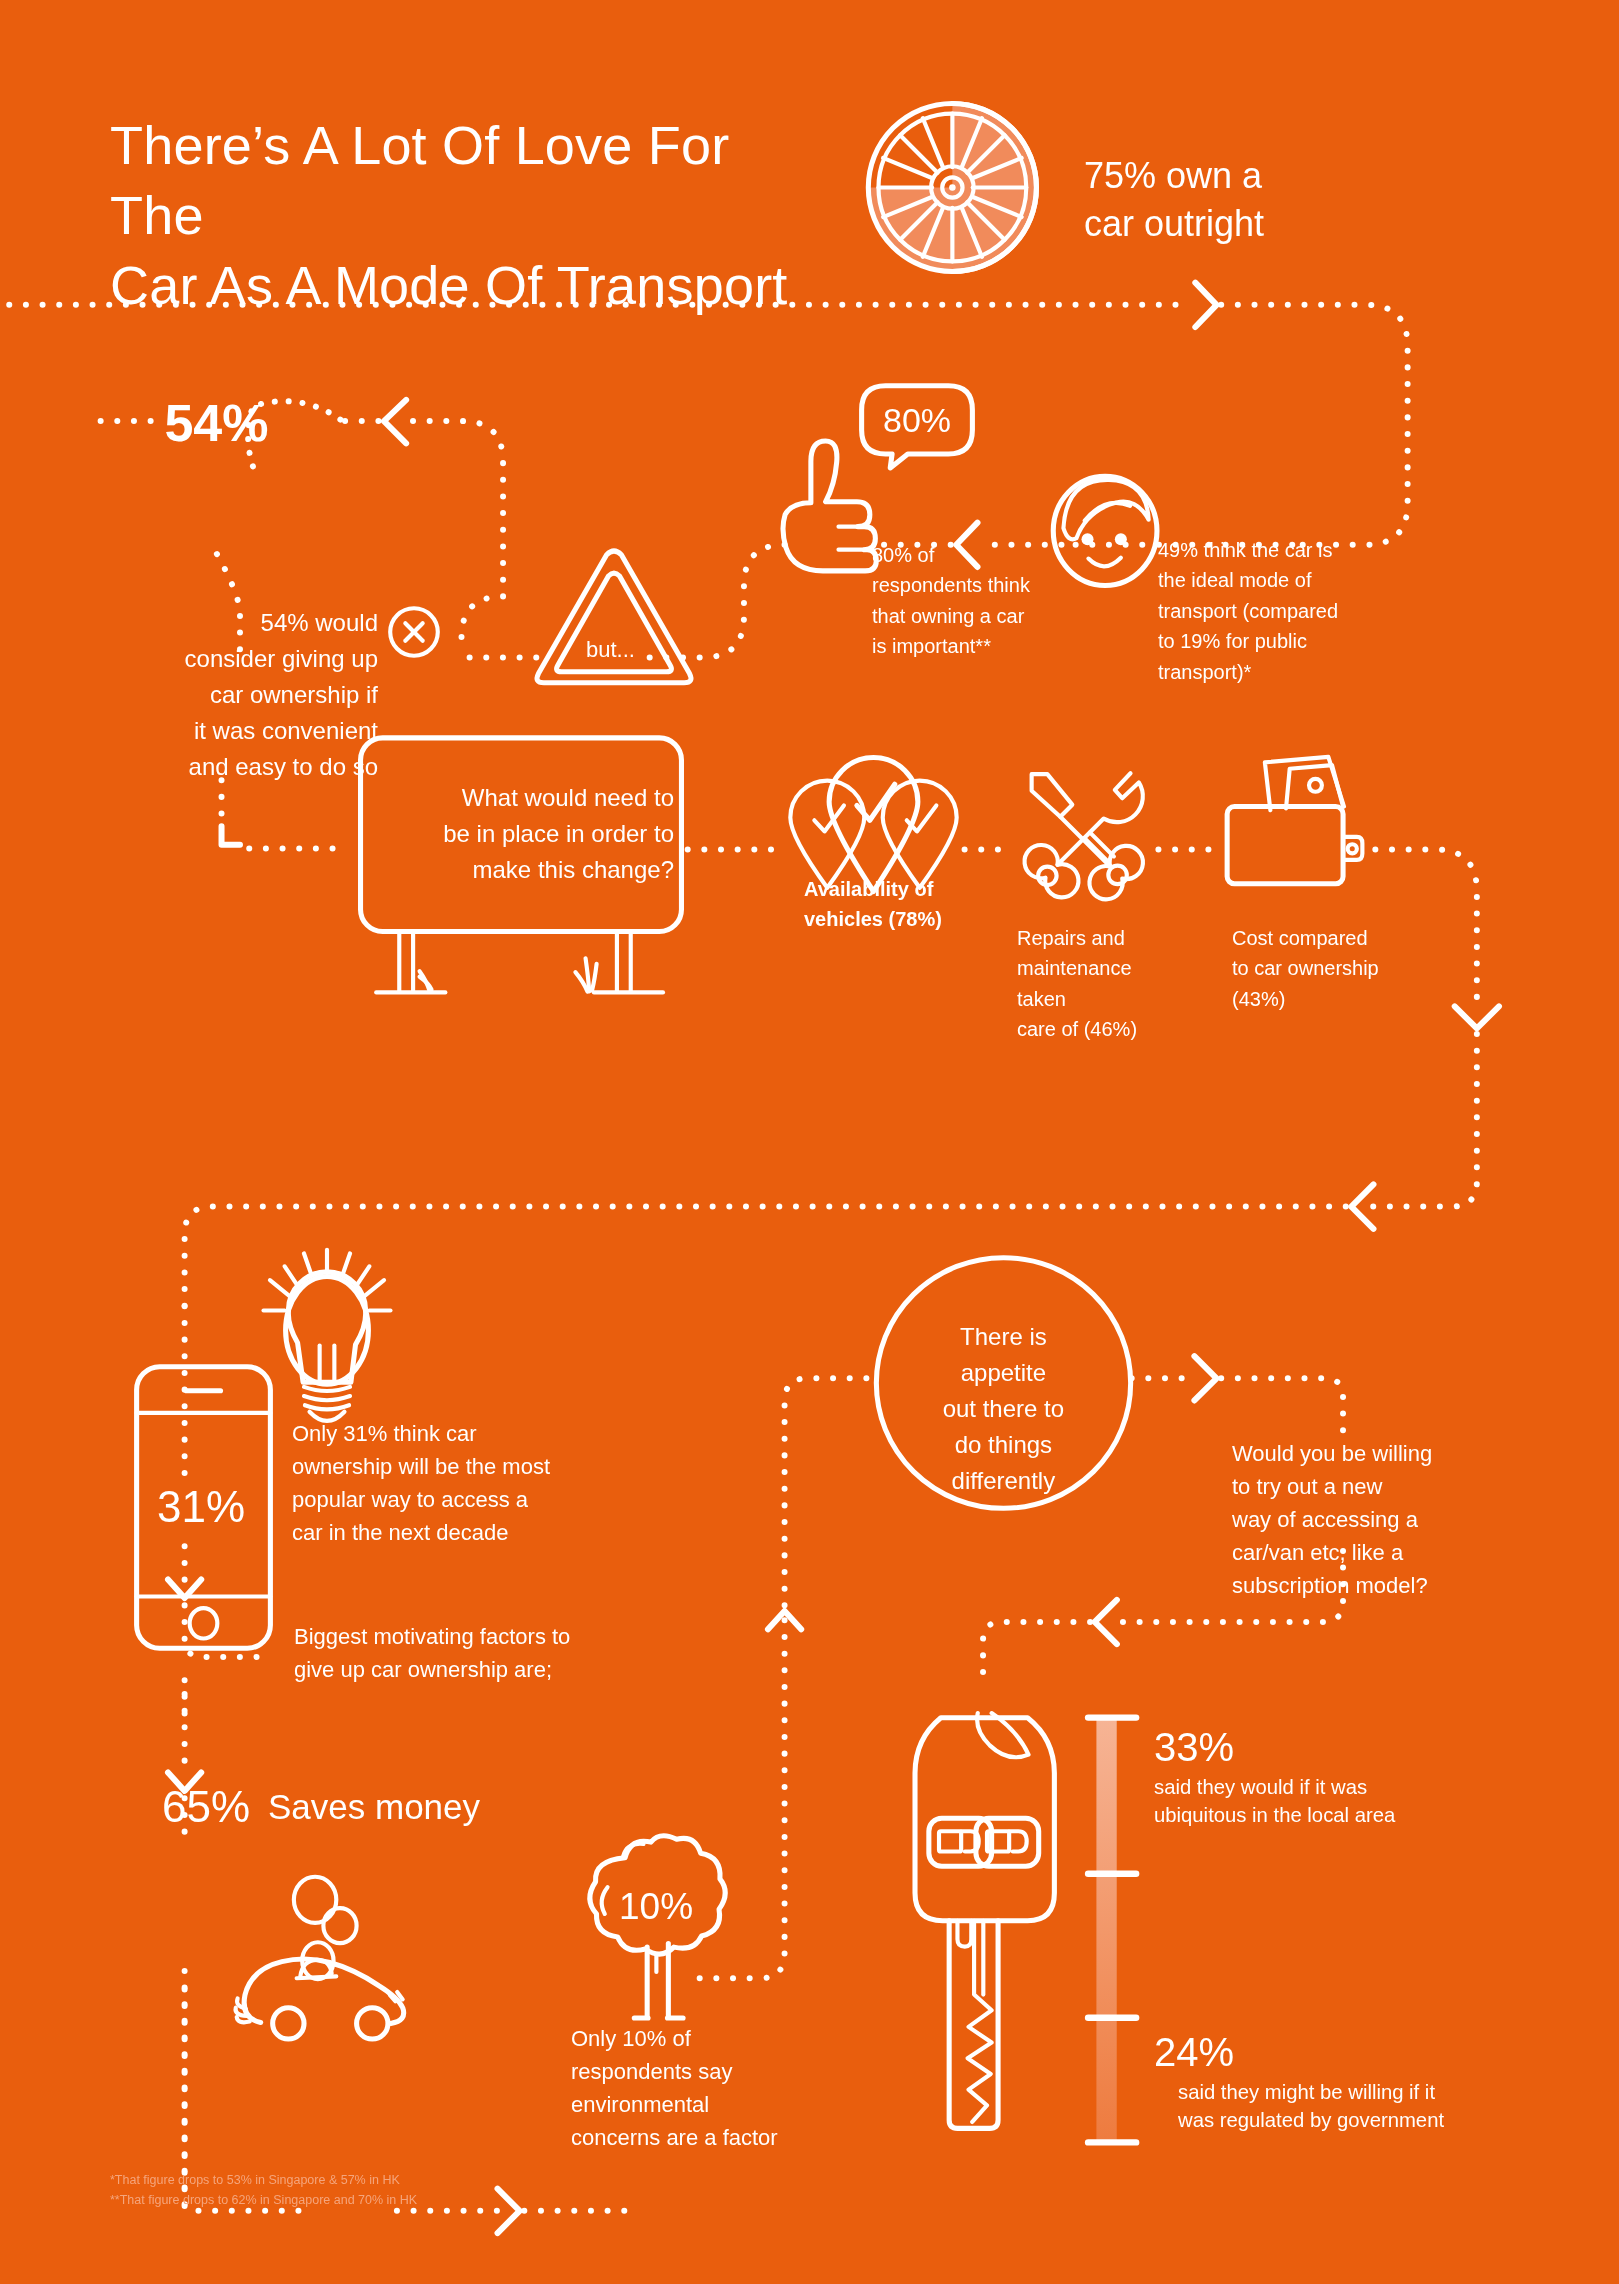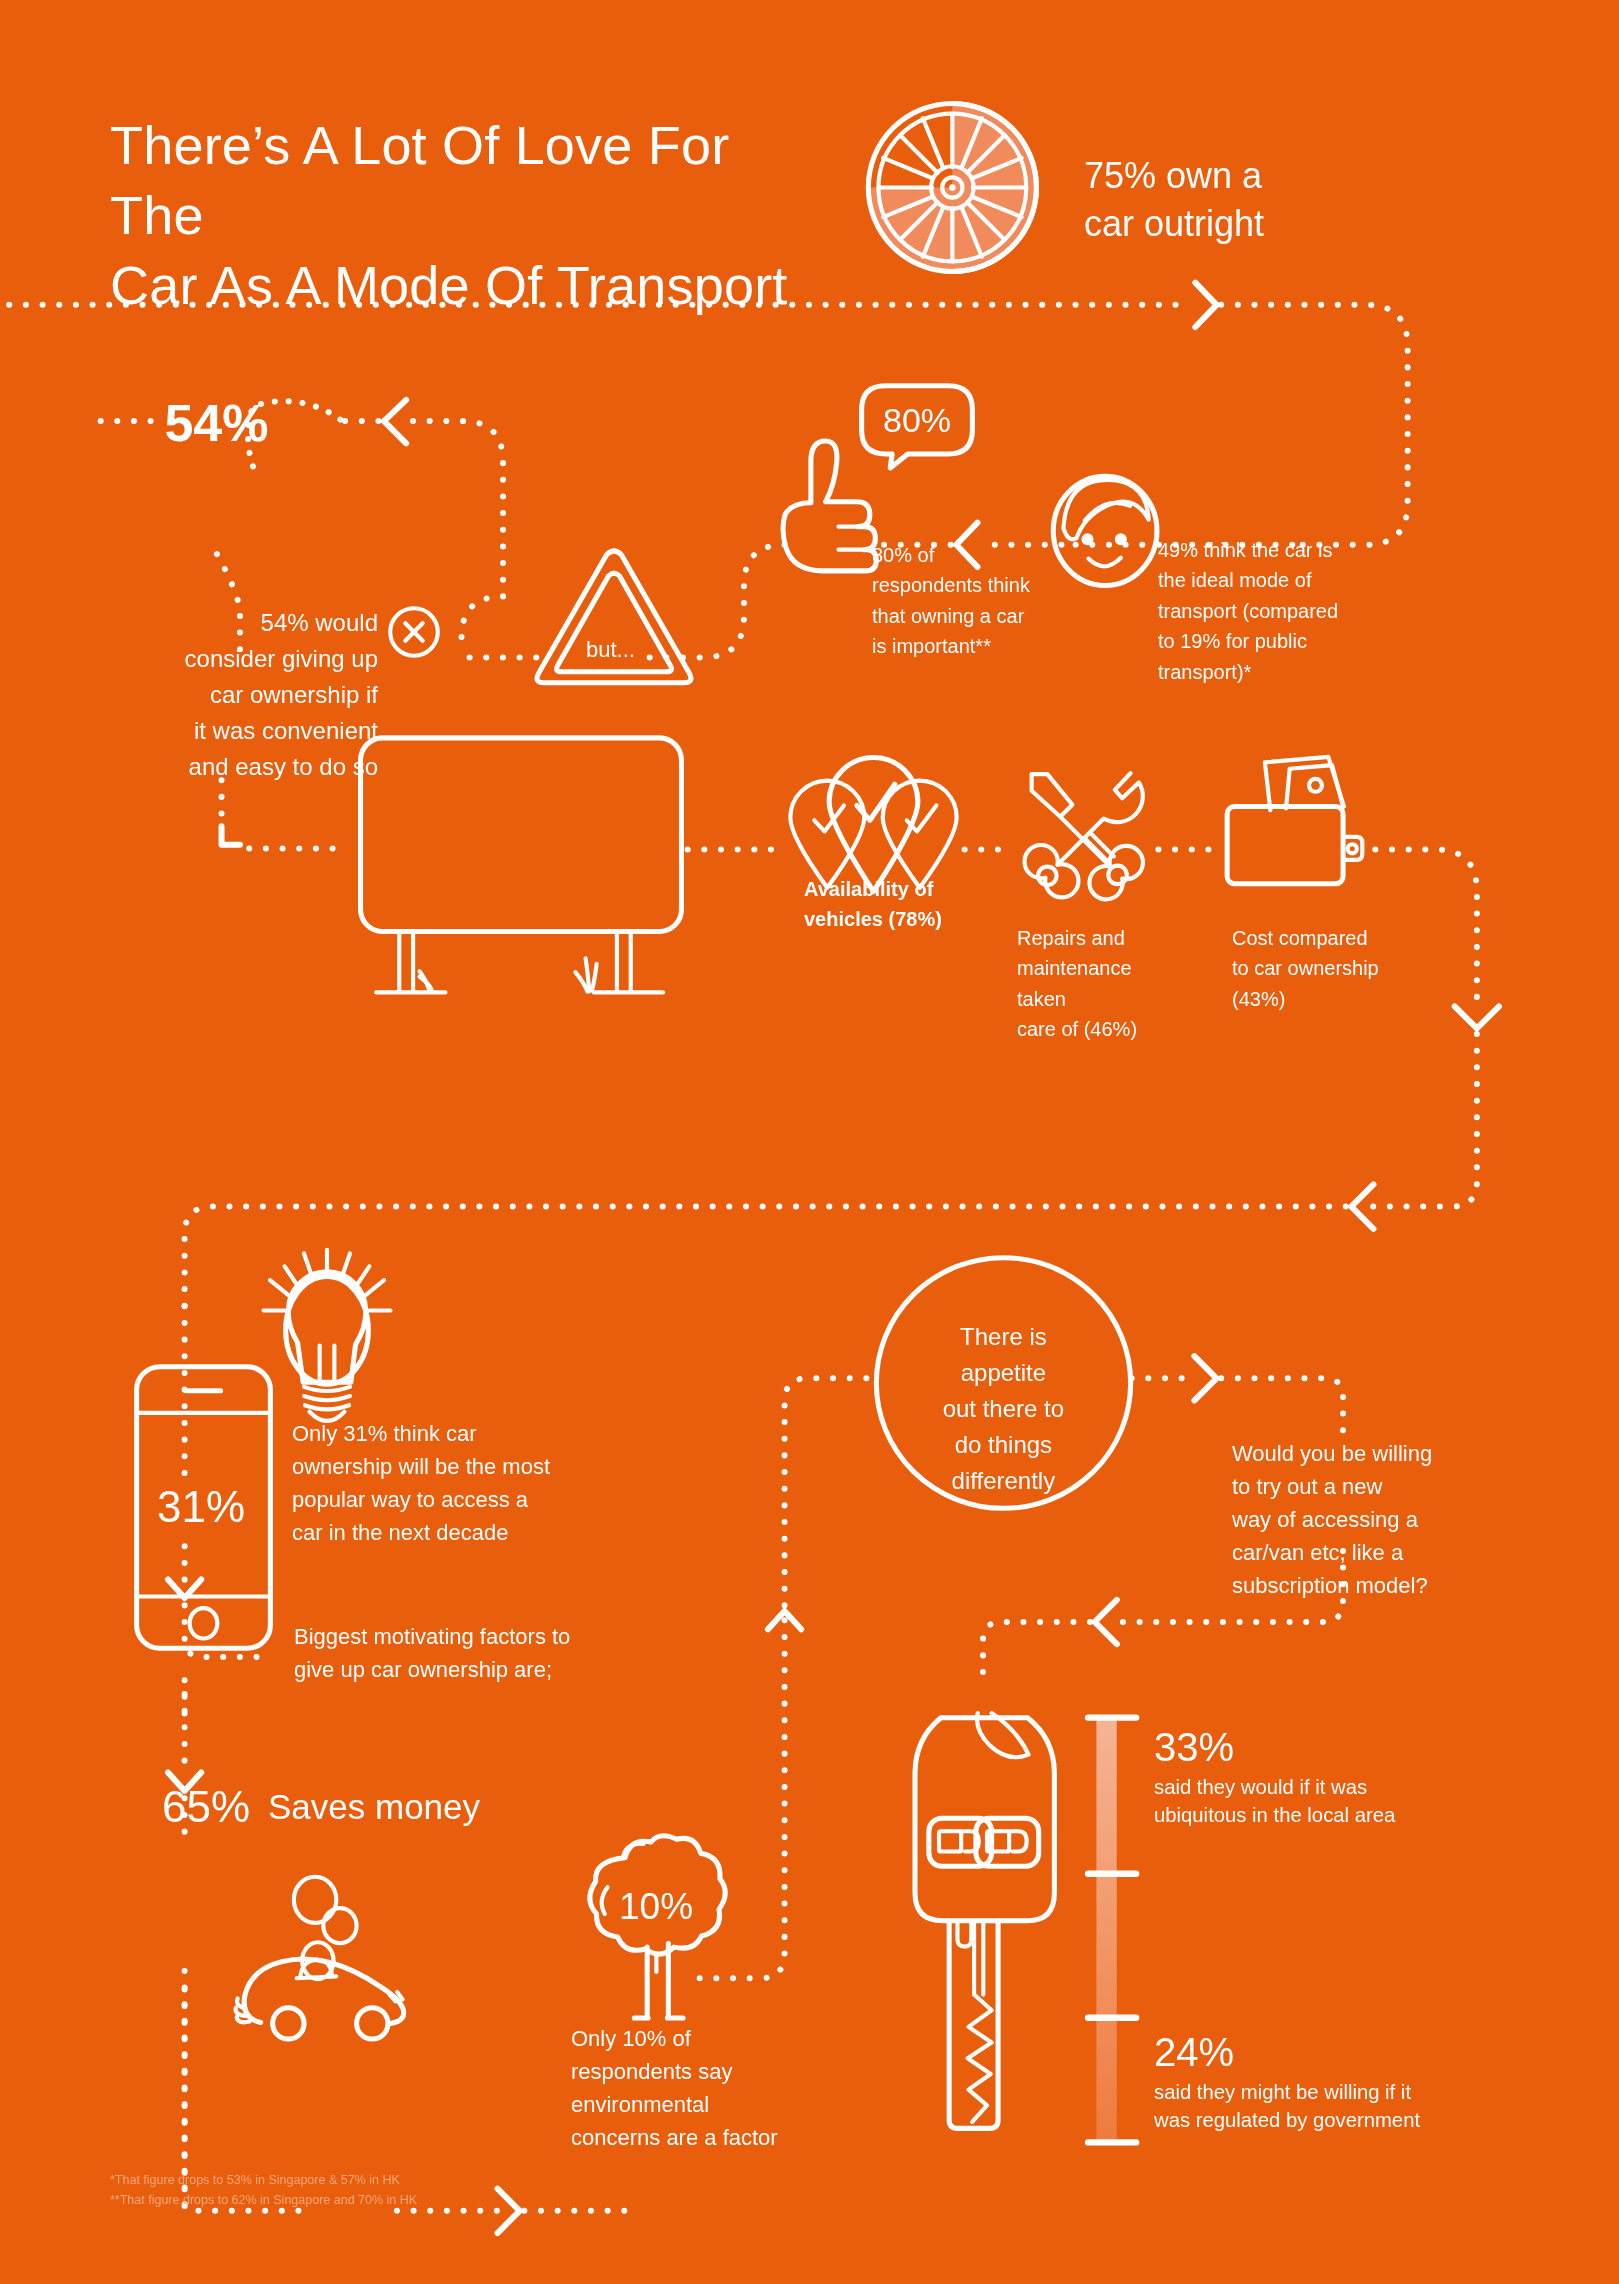--- a/index.html
+++ b/index.html
@@ -222,20 +222,23 @@
         <line x1="46" y1="562" x2="196" y2="562"></line>
         <line x1="518" y1="562" x2="668" y2="562"></line>
         <path d="M140 516 Q156 538 162 560"></path>
         <path d="M140 528 Q160 542 166 556"></path>
         <path d="M500 488 Q506 530 508 560"></path>
         <path d="M478 518 Q496 540 504 560"></path>
         <path d="M524 500 Q520 534 514 558"></path>
       </g>
     </svg>
   </div>
+  <div class="abs body-lg" style="left:397px;top:780px;width:277px;">What would need to
+be in place in order to
+make this change?</div>
 
   <div class="abs" style="left:781px;top:763px;">
     <svg width="185" height="134" viewBox="0 0 400 290">
       <path class="ln" d="M100 270 Q20 160 20 118 A80 80 0 1 1 180 118 Q180 160 100 270 Z"></path>
       <path class="ln" d="M300 270 Q220 160 220 118 A80 80 0 1 1 380 118 Q380 160 300 270 Z"></path>
       <path class="ln2" d="M200 278 Q104 132 104 84 A96 96 0 1 1 296 84 Q296 132 200 278 Z"></path>
       <path class="ln" d="M72 124 L94 148 L136 92"></path>
       <path class="ln" d="M272 124 L294 148 L336 92"></path>
       <path class="ln2" d="M164 92 L192 124 L246 46"></path>
     </svg>
@@ -409,21 +412,21 @@
 
   <div class="abs" style="left:1154px;top:1726px;width:351px;">
     <div class="stat-num">33%</div>
     <div class="stat-txt" style="margin-top:4.6px;">said they would if it was
 ubiquitous in the local area</div>
   </div>
 
 
   <div class="abs" style="left:1154px;top:2031px;width:351px;">
     <div class="stat-num">24%</div>
-    <div class="stat-txt" style="margin-top:4.6px;">said they might be willing if it
+    <div class="stat-txt" style="margin-top:4.6px;margin-left:24px;">said they might be willing if it
 was regulated by government</div>
   </div>
 
   <div class="abs foot" style="left:110px;top:2170px;width:646px;">*That figure drops to 53% in Singapore &amp; 57% in HK
 **That figure drops to 62% in Singapore and 70% in HK</div>
 
 </div>
 
 
 </body></html>

